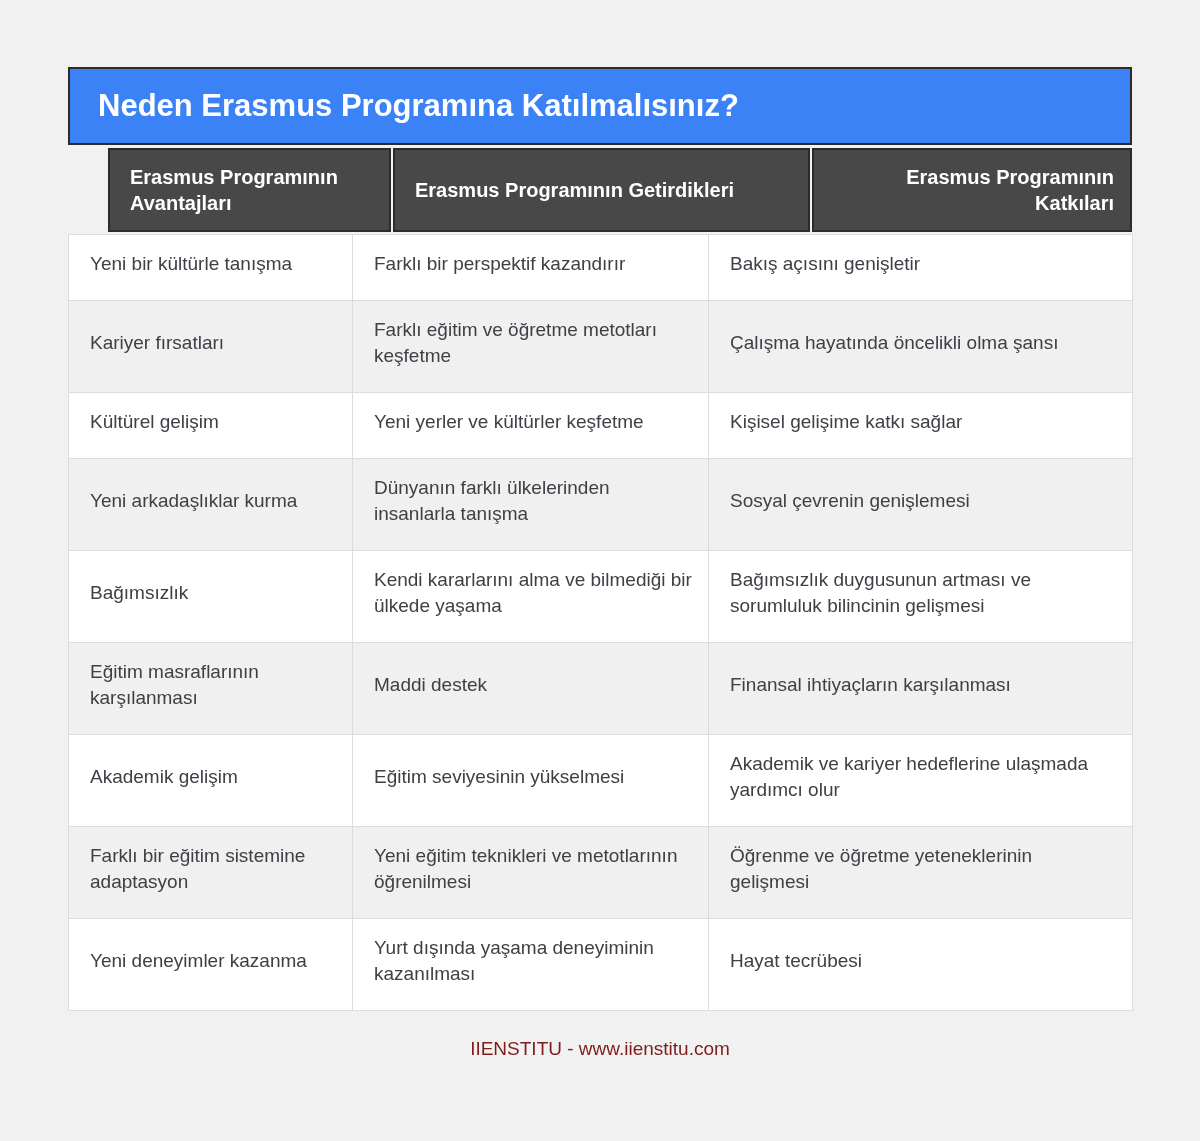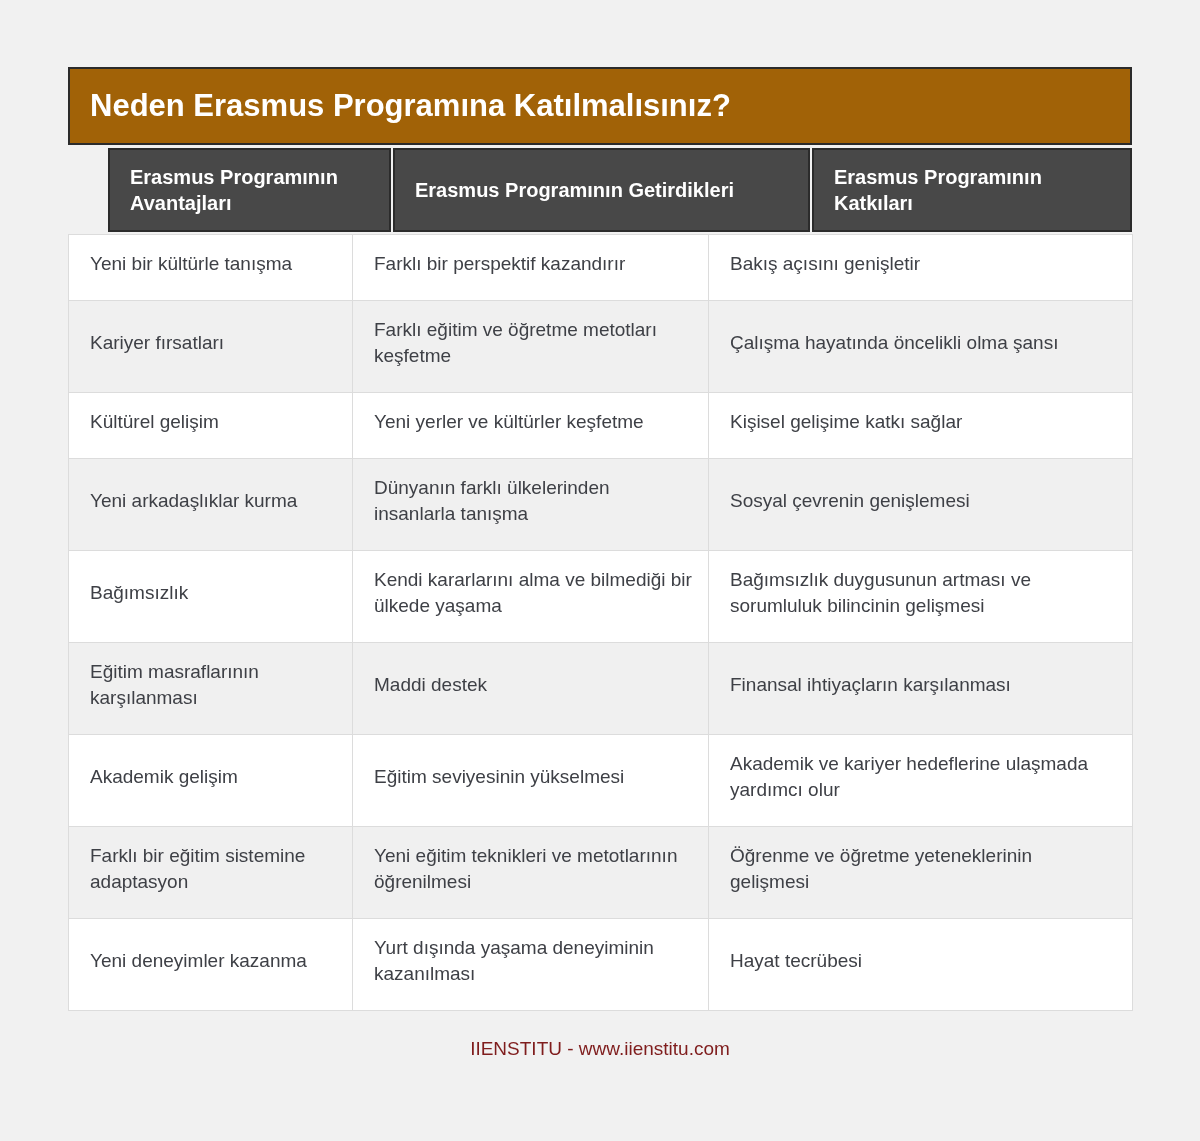--- a/index.html
+++ b/index.html
@@ -14,25 +14,25 @@
     overflow: hidden;
   }
   .infographic {
     width: 1064px;
     margin: 0 auto;
     padding-top: 67px;
   }
   .title-bar {
     box-sizing: border-box;
     height: 78px;
-    background: #a16207;
+    background: #3b82f6;
     border: 2px solid #2b2b2b;
     display: flex;
     align-items: center;
-    padding: 0 20px;
+    padding: 0 28px;
     margin-bottom: 3px;
   }
   .title-bar h1 {
     margin: 0;
     color: #ffffff;
     font-size: 31px;
     font-weight: bold;
   }
   .header-row {
     display: flex;
@@ -47,21 +47,21 @@
     font-weight: bold;
     font-size: 20px;
     line-height: 26px;
     padding: 14px 16px 14px 20px;
     min-height: 83px;
     display: flex;
     align-items: center;
   }
   .header-cell.c1 { width: 283px; }
   .header-cell.c2 { width: 417px; }
-  .header-cell.c3 { flex: 1; }
+  .header-cell.c3 { flex: 1; text-align: right; }
   table.body-table {
     width: 1064px;
     margin-top: 2px;
     border-collapse: collapse;
     table-layout: fixed;
   }
   table.body-table td {
     border: 1px solid #dcdcdc;
     font-size: 19px;
     line-height: 26px;

